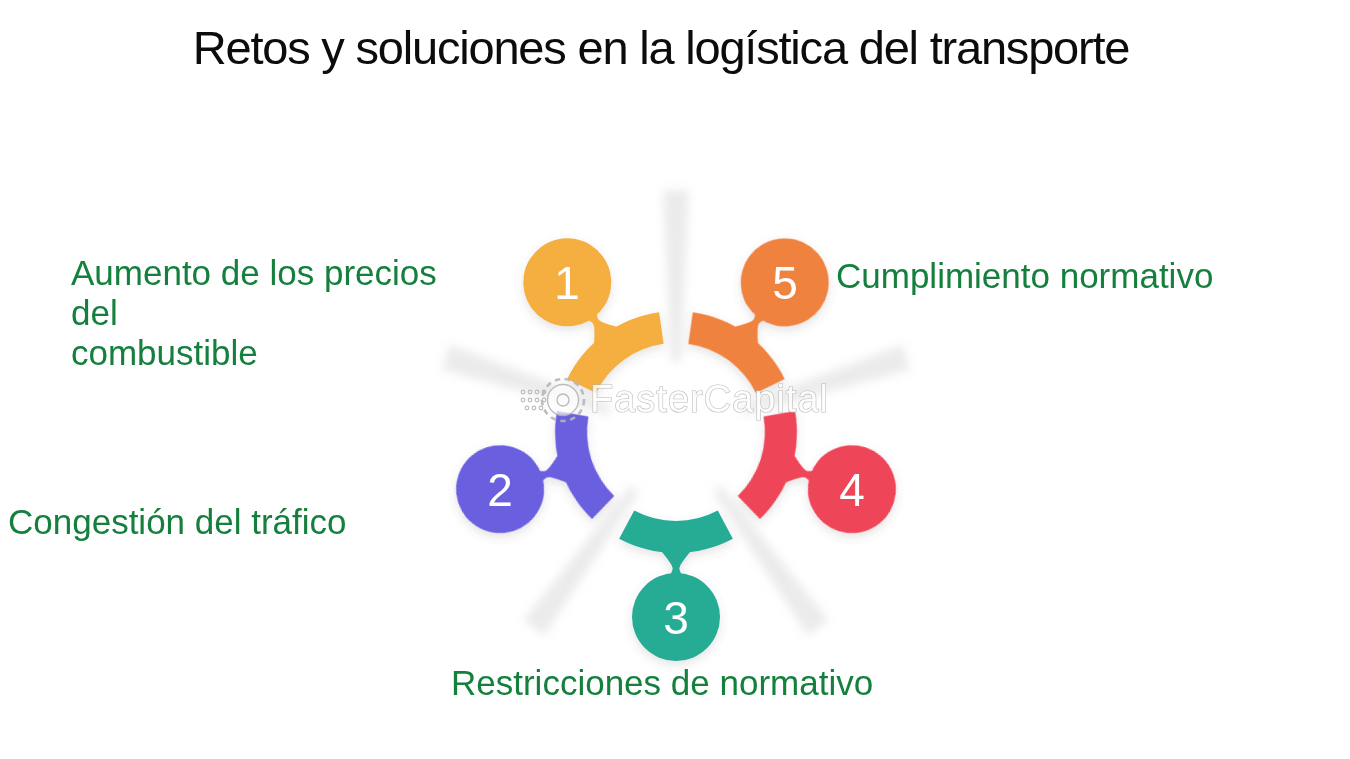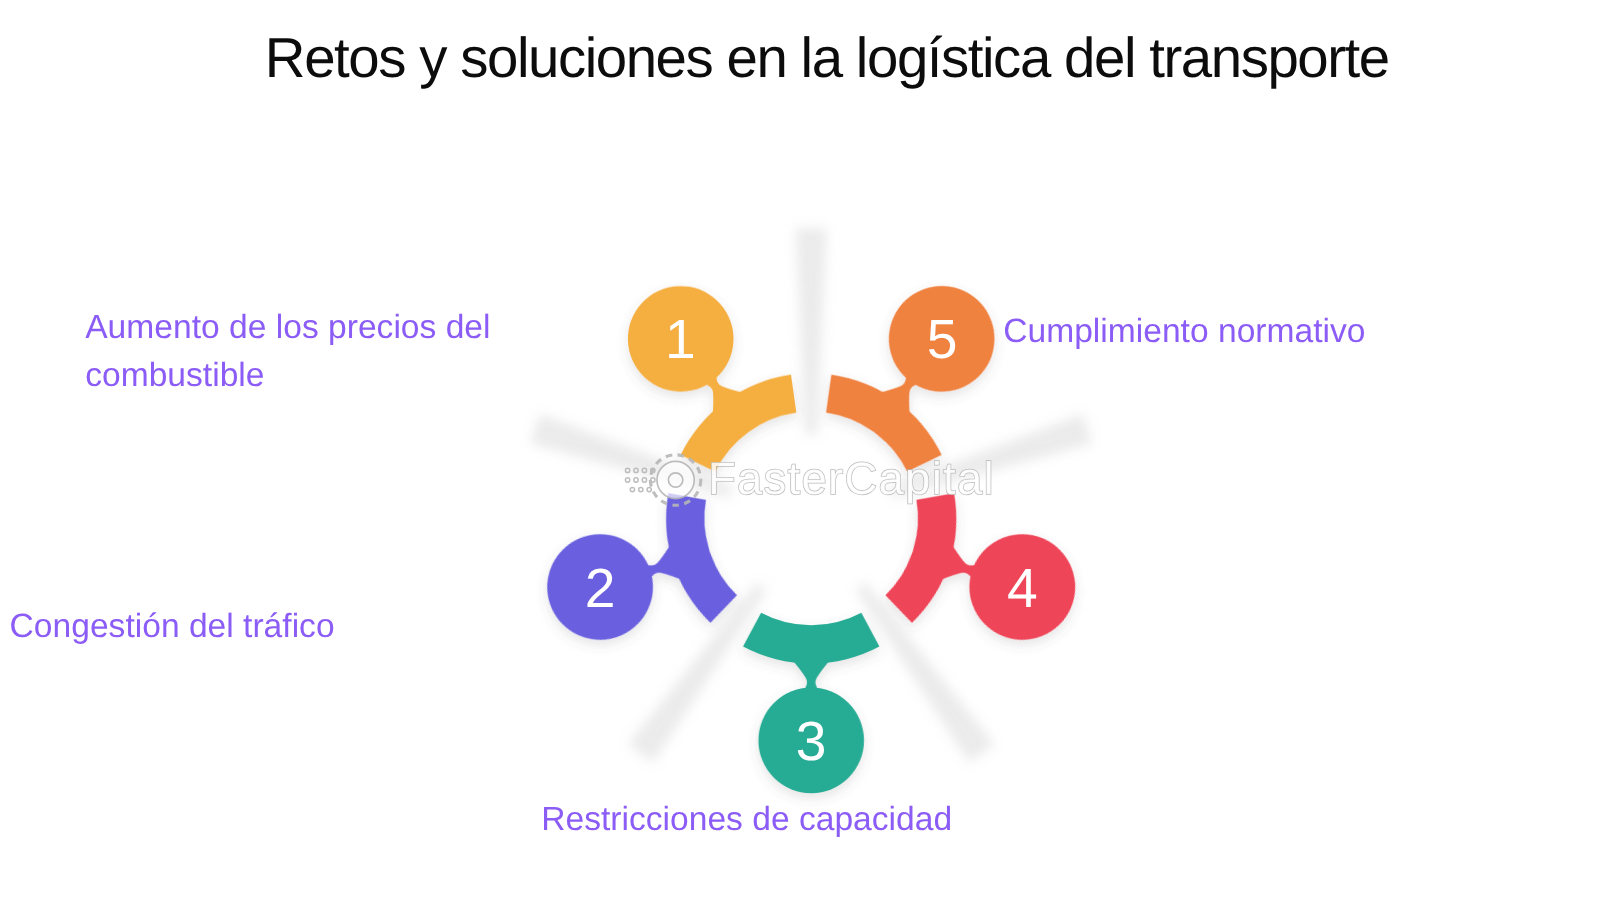--- a/index.html
+++ b/index.html
@@ -18,32 +18,31 @@
   .title {
     position: absolute;
     top: 20px;
     left: calc(50% - 14px);
     transform: translateX(-50%);
     font-size: 47px;
     font-weight: 400;
     letter-spacing: -1.2px;
     color: #0c0c0c;
     white-space: nowrap;
-    margin-left: 28px;
   }
   .diagram-svg {
     position: absolute;
     left: 0;
     top: 0;
   }
   .label {
     position: absolute;
-    font-size: 28px;
+    font-size: 35px;
     line-height: 40px;
-    color: #8b5cf6;
+    color: #15803d;
     white-space: pre-line;
   }
   .label-1 { left: 71px;  top: 253px; width: 400px; }
   .label-2 { left: 8px;   top: 466px; margin-top: 36px; }
   .label-3 { left: 451px; top: 663px; }
   .label-4 { left: 894px; top: 464px; }
   .label-5 { left: 836px; top: 256px; text-align: center; }
   .num {
     font-family: "Liberation Sans", sans-serif;
     font-size: 46px;
@@ -138,16 +137,16 @@
           <circle cx="541" cy="408" r="1.8"></circle>
         </g>
       </g>
       <text class="wm-text" x="590" y="412" fill="#ffffff" fill-opacity="0.92" stroke="#b5b5b5" stroke-width="1.2" paint-order="stroke">FasterCapital</text>
     </g>
   </svg>
 
   <div class="label label-1">Aumento de los precios del
 combustible</div>
   <div class="label label-2">Congestión del tráfico</div>
-  <div class="label label-3">Restricciones de capacidad</div>
+  <div class="label label-3">Restricciones de normativo</div>
   <div class="label label-5">Cumplimiento normativo</div>
 
 </div>
 
 </body></html>

